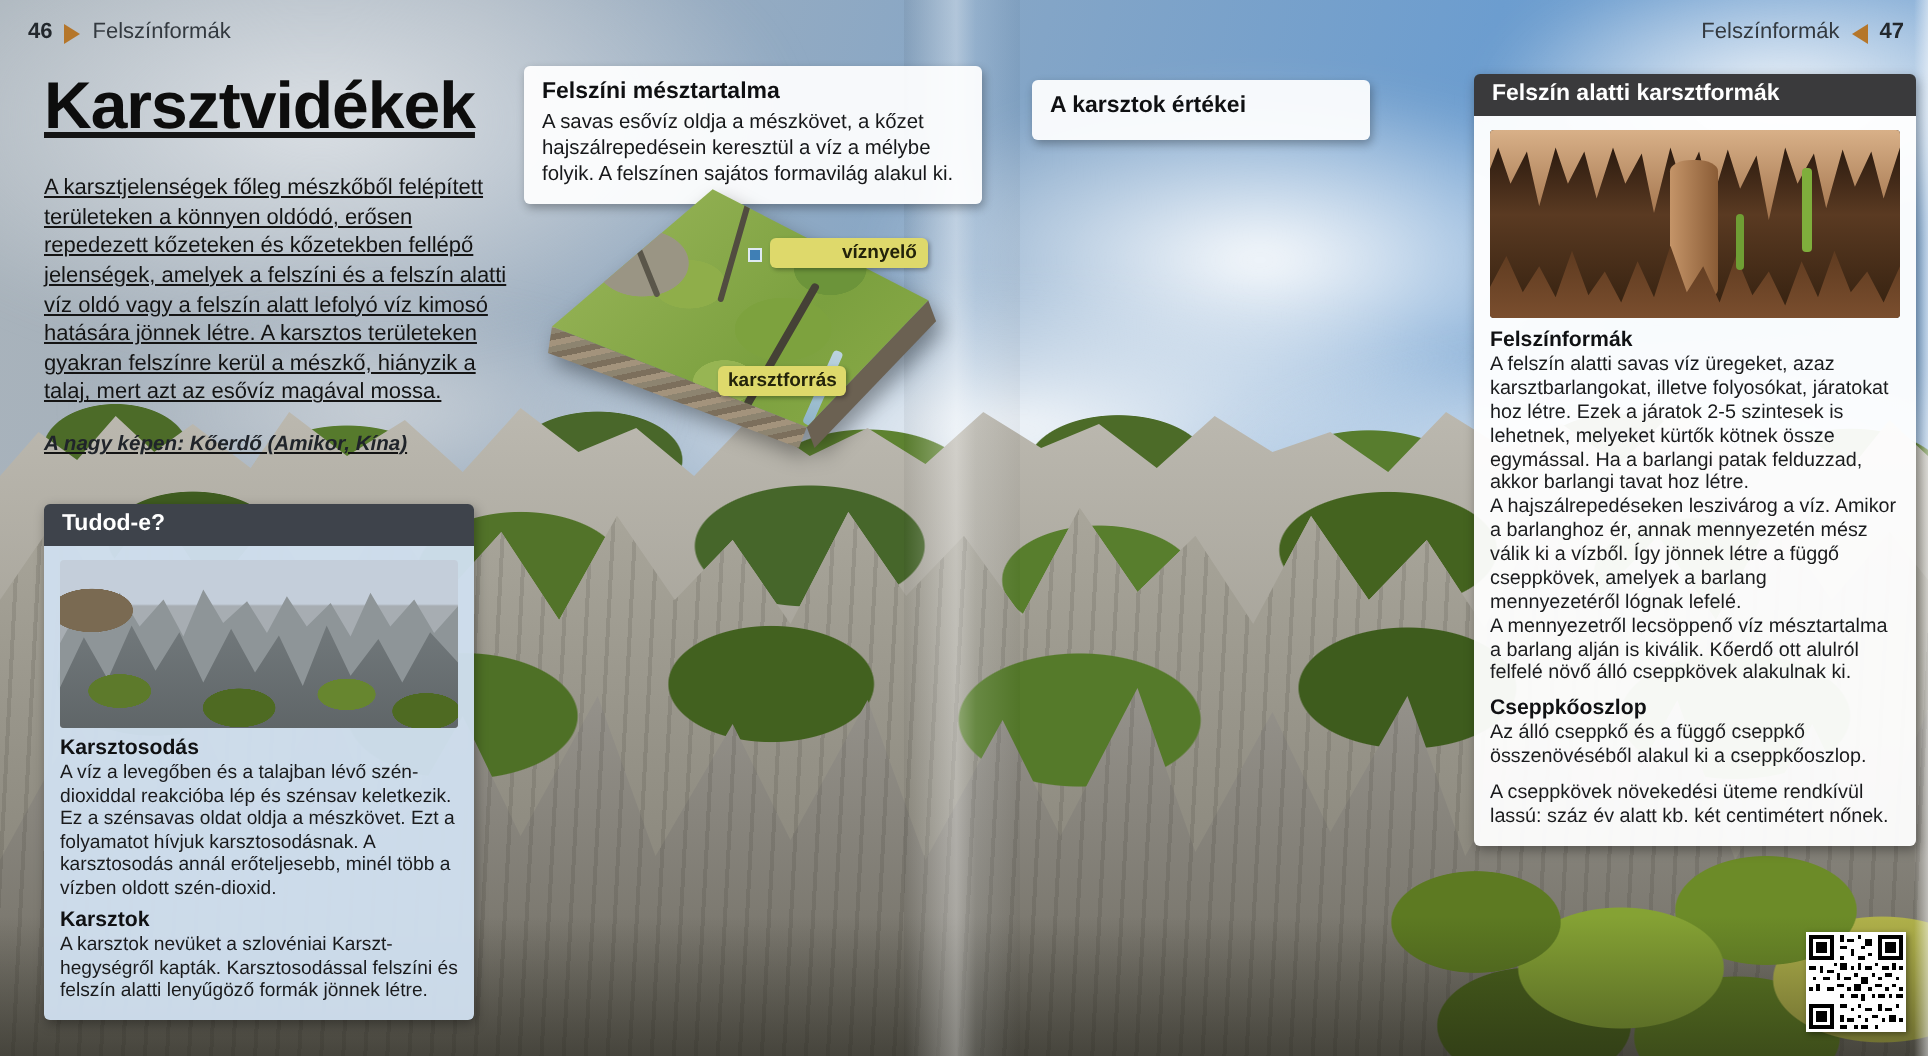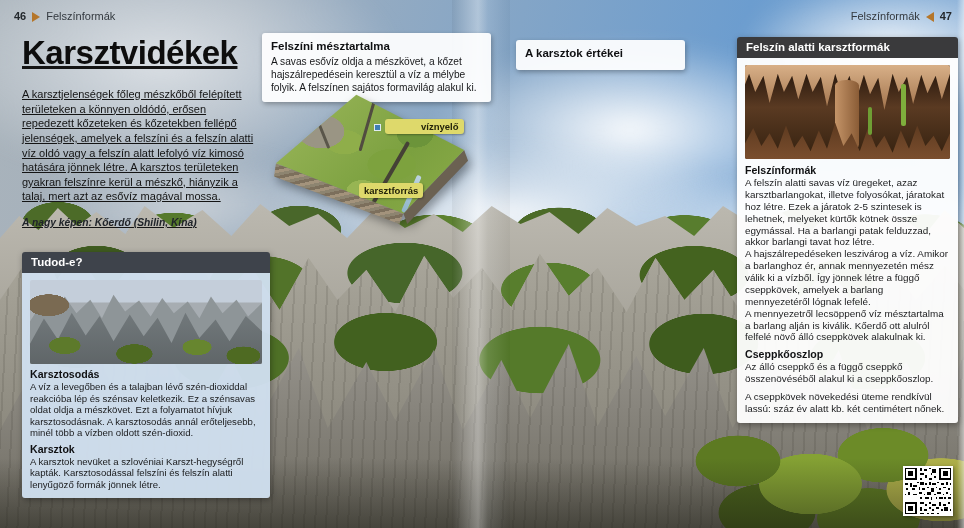--- a/index.html
+++ b/index.html
@@ -143,21 +143,21 @@
     clip-path:polygon(0 0,100% 0,100% 18%,96% 70%,93% 22%,89% 58%,86% 20%,82% 80%,79% 24%,75% 55%,72% 18%,68% 92%,65% 26%,61% 60%,58% 20%,54% 75%,51% 22%,47% 58%,44% 18%,40% 85%,37% 24%,33% 55%,30% 18%,26% 70%,23% 22%,19% 55%,16% 18%,12% 78%,9% 22%,5% 55%,2% 18%,0 40%); }
   .stalagmites { position:absolute; left:0; bottom:0; width:100%; height:55%;
     background:linear-gradient(to top,#7a4e2e,#4f3018);
     clip-path:polygon(0 100%,0 70%,4% 40%,8% 75%,12% 50%,16% 80%,20% 35%,24% 78%,28% 55%,32% 85%,36% 45%,40% 80%,44% 30%,48% 75%,52% 50%,56% 85%,60% 40%,64% 78%,68% 55%,72% 88%,76% 45%,80% 80%,84% 35%,88% 75%,92% 55%,96% 85%,100% 50%,100% 100%); }
   .cave-column { position:absolute; left:44%; top:16%; width:24px; height:74%;
     background:linear-gradient(90deg,#c49468,#8a5c36); border-radius:45% 45% 35% 35% / 8%; }
   .algae1 { position:absolute; left:76%; top:20%; width:5px; height:45%; background:#7fae3c; border-radius:2px; }
   .algae2 { position:absolute; left:60%; top:45%; width:4px; height:30%; background:#6f9e34; border-radius:2px; }
 
   
-  .panel-know { left:22px; top:252px; width:248px; }
+  .panel-know { left:22px; top:252px; width:215px; }
   .panel-know .phead { background:#3e434b; }
   .panel-know .pbody { background:rgba(206,222,237,.97); }
   .panel-know h4 { margin:4px 0 1px; }
   .panel-know p { font-size:9.6px; line-height:1.2; }
   .know-img { position:relative; width:100%; height:84px; border-radius:2px; overflow:hidden;
     background:linear-gradient(to bottom,#c4ceda 0 22px,#a7adb2 23px); margin-bottom:4px; }
   .know-spires-back { position:absolute; left:0; top:8px; width:100%; height:100%;
     background:#8e9598;
     clip-path:polygon(0 40%,5% 18%,10% 34%,15% 10%,20% 30%,26% 14%,31% 36%,36% 8%,41% 28%,47% 15%,52% 34%,57% 12%,62% 30%,68% 16%,73% 36%,78% 10%,83% 30%,89% 14%,94% 34%,100% 18%,100% 100%,0 100%); }
   .know-spires-front { position:absolute; left:0; top:26px; width:100%; height:100%;
@@ -208,21 +208,21 @@
   </div>
   <div class="hdr hdr-right">
     <span>Felszínformák</span>
     <span class="tri-l"></span>
     <span class="pagenum">47</span>
   </div>
 
   <div class="intro">
     <h1>Karsztvidékek</h1>
     <p>A karsztjelenségek főleg mészkőből felépített területeken a könnyen oldódó, erősen repedezett kőzeteken és kőzetekben fellépő jelenségek, amelyek a felszíni és a felszín alatti víz oldó vagy a felszín alatt lefolyó víz kimosó hatására jönnek létre. A karsztos területeken gyakran felszínre kerül a mészkő, hiányzik a talaj, mert azt az esővíz magával mossa.</p>
-    <p class="caption">A nagy képen: Kőerdő (Shilin, Kína)</p>
+    <p class="caption">A nagy képen: Kőerdő (Amikor, Kína)</p>
   </div>
 
   <div class="wbox box-surface">
     <h3>Felszíni mésztartalma</h3>
     <p>A savas esővíz oldja a mészkövet, a kőzet hajszálrepedésein keresztül a víz a mélybe folyik. A felszínen sajátos formavilág alakul ki.</p>
   </div>
 
   <div class="diagram">
     <div class="d-side-l"></div>
     <div class="d-side-r"></div>

